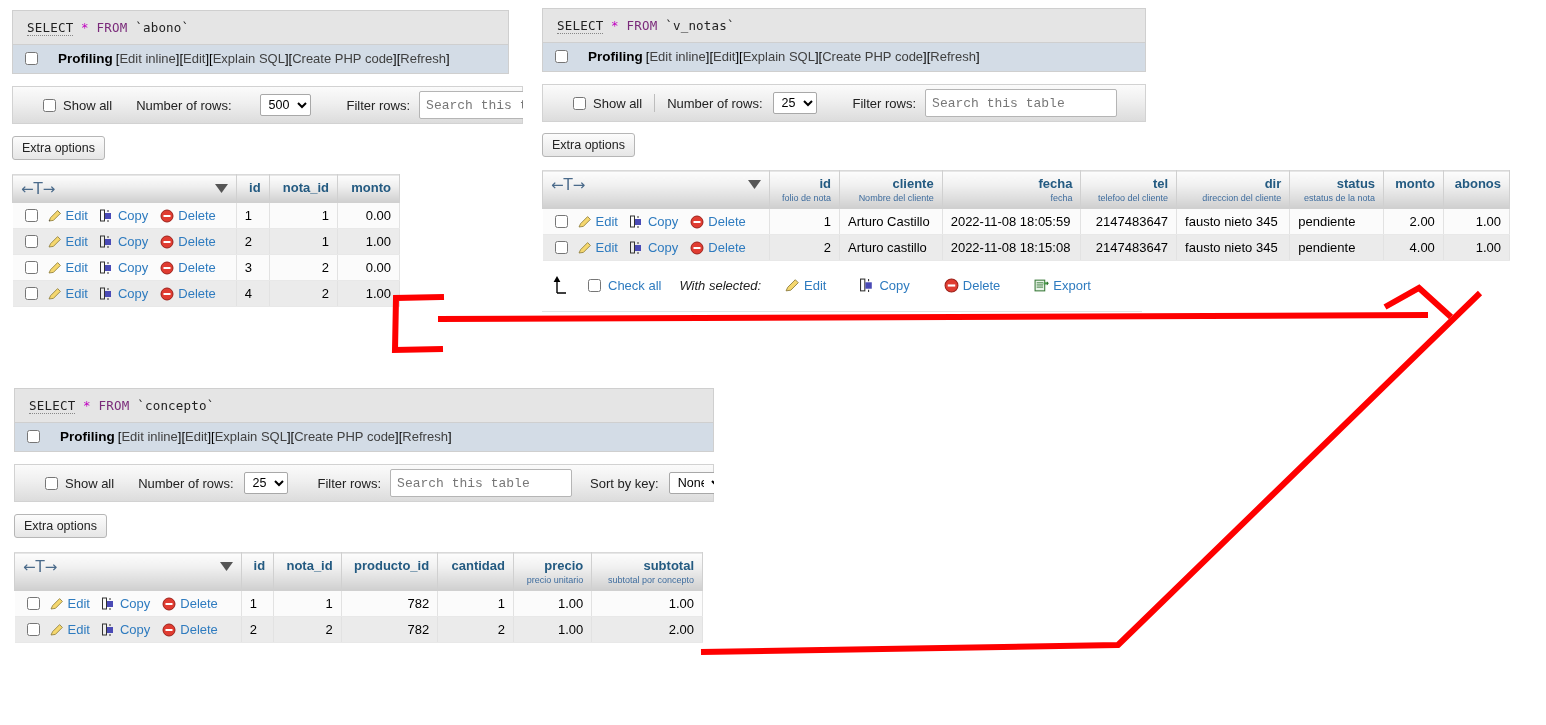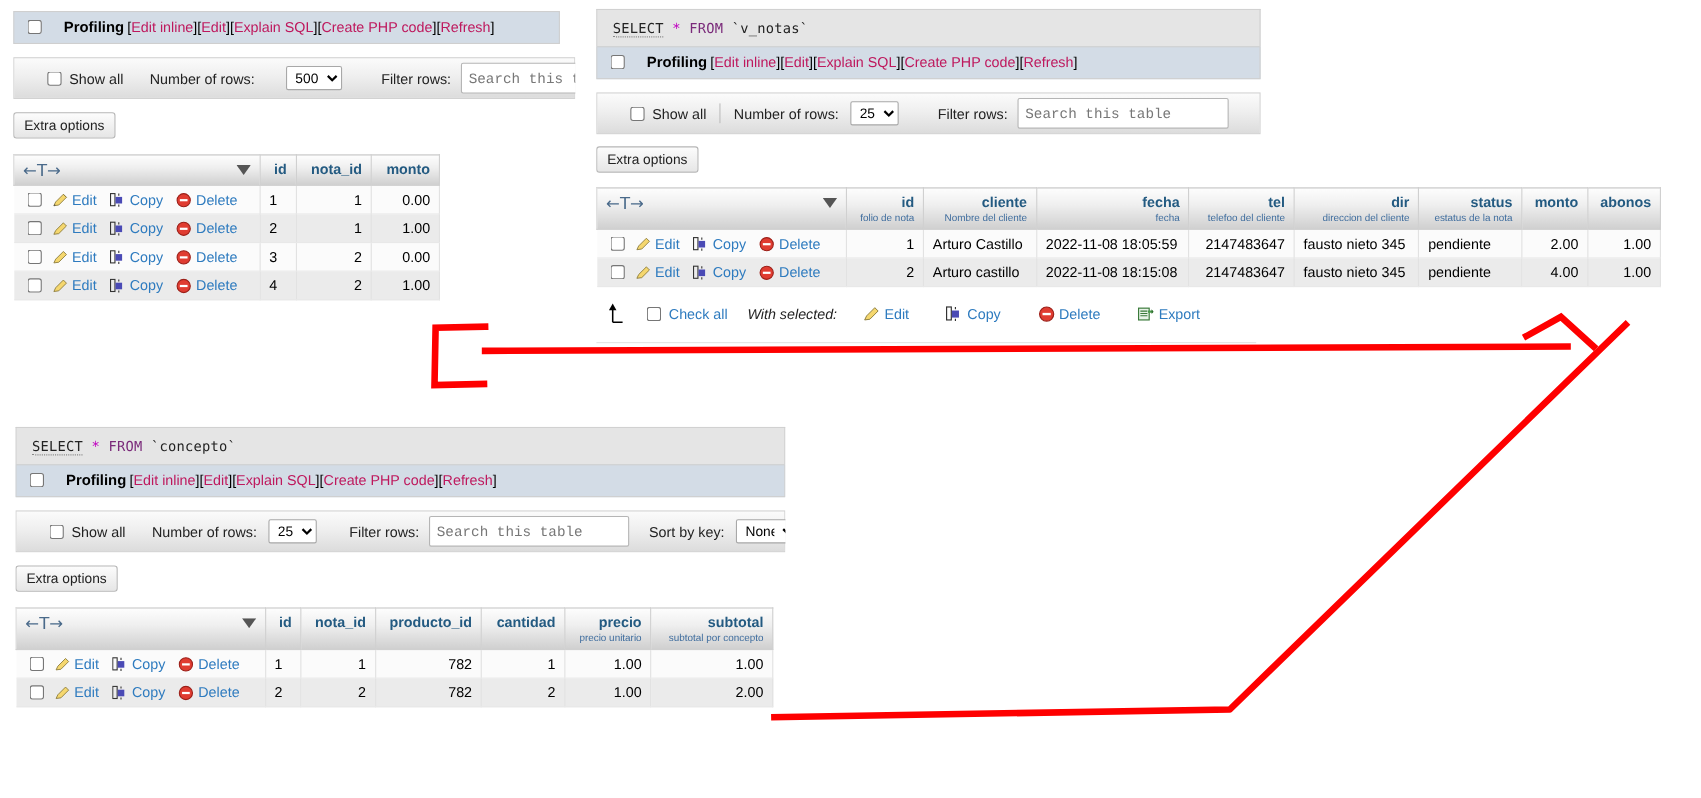--- a/index.html
+++ b/index.html
@@ -34,21 +34,21 @@
     background:#d3dce6;
     border:1px solid #cfcfcf;
     padding:6px 10px 7px 10px;
     white-space:nowrap;
     display:flex;align-items:center;gap:0px;
     font-size:13px;
   }
   .profbar .cb{margin:0 8px 0 2px;}
   .profbar b{font-weight:bold;color:#000;font-size:13.5px;margin-left:12px;}
   .profbar .brk{color:#000;}
-  a.lnk{color:#be185d;text-decoration:none;}
+  a.lnk{color:#404040;text-decoration:none;}
   .sp{display:inline-block;width:3px;}
 
   
   .optbar{
     background:linear-gradient(to bottom,#fbfbfb 0%,#efefef 45%,#dcdcdc 100%);
     border:1px solid #d2d2d2;
     height:38px;
     display:flex;align-items:center;
     padding:0 14px;
     white-space:nowrap;
@@ -156,20 +156,26 @@
   .uparrow{width:28px;height:20px;position:relative;}
 
   
   #annot{position:absolute;left:0;top:0;width:1546px;height:725px;pointer-events:none;}
 </style>
 </head>
 <body>
 
 <div class="block" id="blk-abono" style="left:12px;top:10px;width:511px;height:350px;">
 
+  <div class="sqlbox" style="width:497px;box-sizing:border-box;">
+    <span class="kw">SELECT</span>
+    <span class="star">*</span>
+    <span class="kw2">FROM</span>
+    <span class="tbl">`abono`</span>
+  </div>
 
   <div class="profbar" style="width:497px;box-sizing:border-box;">
     <input type="checkbox" class="cb" style="">
     <b>Profiling</b>
     <span class="sp"></span>
     <span class="brk">[</span>
     <a class="lnk">Edit inline</a>
     <span class="brk">]</span>
     <span class="brk">[</span>
     <a class="lnk">Edit</a>

